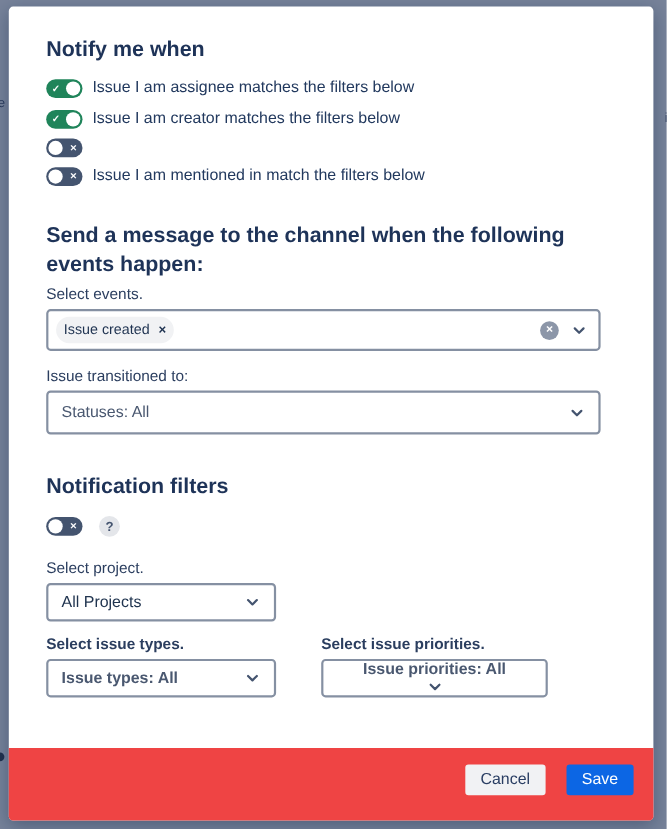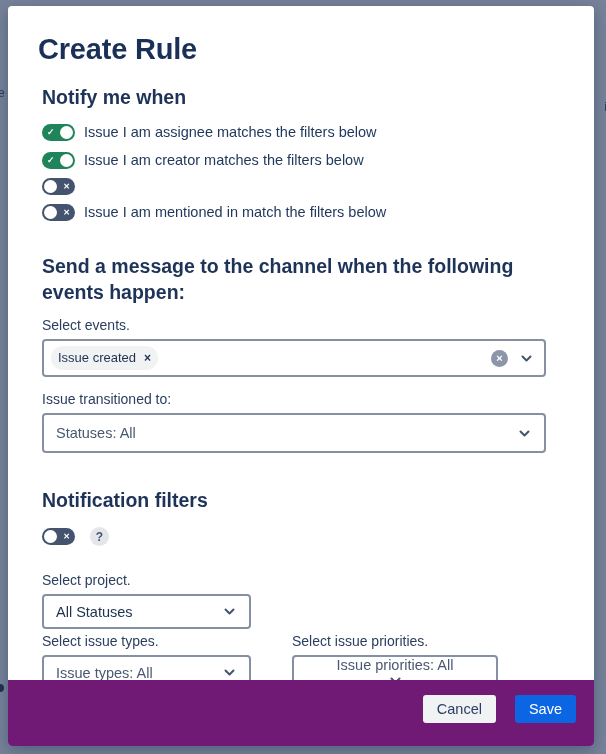--- a/index.html
+++ b/index.html
@@ -95,30 +95,30 @@
     margin-right: 11px; cursor: pointer; line-height: 1;
   }
 
   .help-badge {
     width: 19px; height: 19px; border-radius: 50%;
     background: #E4E6EA; color: #44546F; font-size: 12px; font-weight: 700;
     display: inline-flex; align-items: center; justify-content: center;
     margin-left: 6px; cursor: pointer;
   }
 
-  .two-col { display: flex; gap: 41px; margin-top: 4px; }
+  .two-col { display: flex; gap: 41px; margin-top: 12px; font-weight: bold; }
   .col { width: 209px; }
   .col-2 { width: 206px; }
   .col-2 .select-small { width: 206px; flex-direction: column; }
-  .select-project-wrap { margin-top: 26px; }
+  .select-project-wrap { margin-top: 20px; }
 
   
   .modal-footer {
     position: absolute; left: 0; right: 0; bottom: 0; height: 66px;
-    background: #701a75; border-radius: 0 0 4px 4px;
+    background: #ef4444; border-radius: 0 0 4px 4px;
     display: flex; justify-content: flex-end; align-items: flex-start;
     padding: 15px 18px 0 0; gap: 19px;
   }
   .btn {
     height: 28px; border: none; border-radius: 3px;
     padding: 0 14px; font-family: inherit; font-size: 14.5px;
     display: inline-flex; align-items: center; cursor: pointer;
   }
   .btn-cancel { background: #F1F2F4; color: #2A3E63; font-weight: 500; }
   .btn-save   { background: var(--save-blue, #0C66E4); color: #fff; font-weight: 400; }
@@ -126,21 +126,20 @@
 </head>
 <body>
 
 <span class="bg-frag left-e">e</span>
 <span class="bg-frag right-i">i</span>
 <span class="bg-frag left-dot"></span>
 
 <div class="modal">
   <div class="modal-scroll">
 
-    <h1 class="modal-title">Create Rule</h1>
 
     <div class="section">
       <h2 class="section-heading">Notify me when</h2>
 
       <div class="toggle-row">
         <span class="toggle on">
           <span class="t-glyph check">✓</span>
 
           <span class="knob"></span>
         </span>
@@ -168,21 +167,21 @@
         <span class="toggle off">
 
           <span class="t-glyph cross">✕</span>
           <span class="knob"></span>
         </span>
         <span class="toggle-label">Issue I am mentioned in match the filters below</span>
       </div>
     </div>
 
     <div class="section mt-30">
-      <h2 class="section-heading" style="margin-bottom:12px">Send a message to the channel when the following events happen:</h2>
+      <h2 class="section-heading" style="margin-bottom:6px">Send a message to the channel when the following events happen:</h2>
 
       <p class="field-label">Select events.</p>
       <div class="select select-events">
         <span class="tag">
           <span>Issue created</span>
           <span class="tag-remove">×</span>
         </span>
         <span class="spacer"></span>
         <span class="clear-icon">×</span>
         <span class="chevron-icon">
@@ -212,21 +211,21 @@
 
           <span class="t-glyph cross">✕</span>
           <span class="knob"></span>
         </span>
         <span class="help-badge">?</span>
       </div>
 
       <div class="select-project-wrap">
         <p class="field-label">Select project.</p>
         <div class="select select-small">
-          <span class="value-dark">All Statuses</span>
+          <span class="value-dark">All Projects</span>
           <span class="spacer"></span>
           <span class="chevron-icon">
             <svg width="15" height="15" viewBox="0 0 15 15">
                 <path d="M3.5 5.5l4 4 4-4" stroke="#44546F" stroke-width="2" fill="none" stroke-linecap="round" stroke-linejoin="round"></path>
               </svg>
           </span>
         </div>
       </div>
 
       <div class="two-col">

